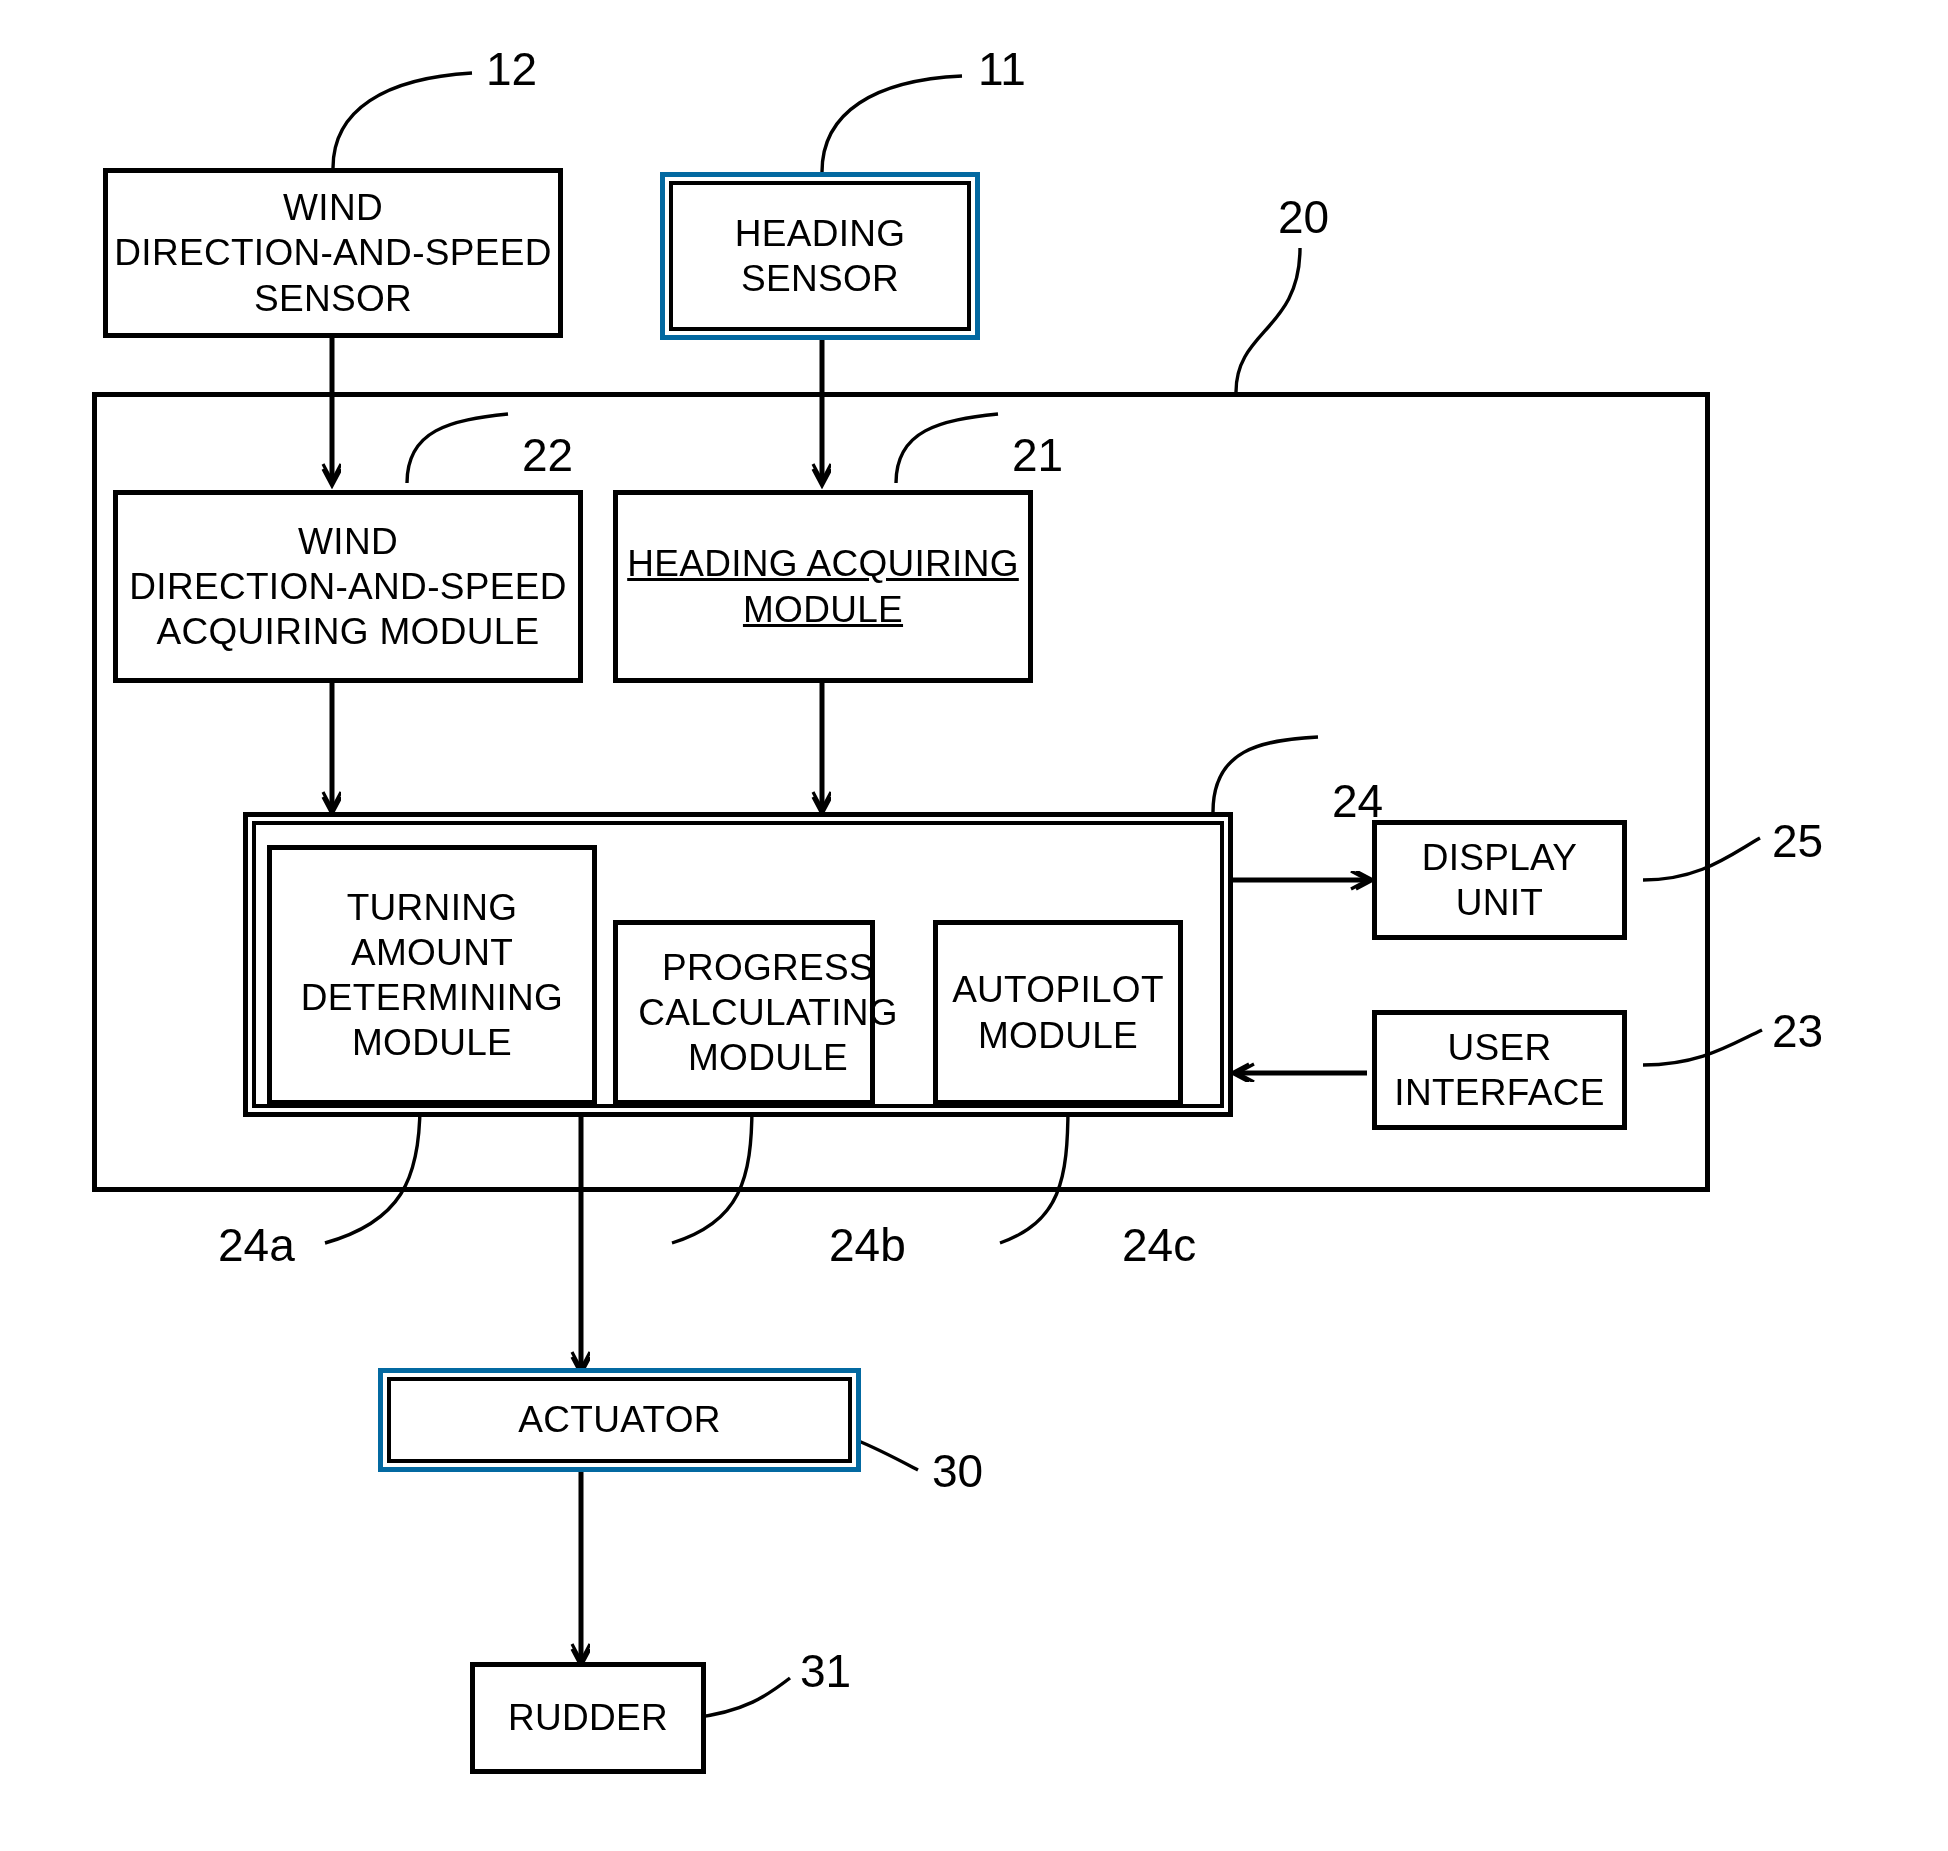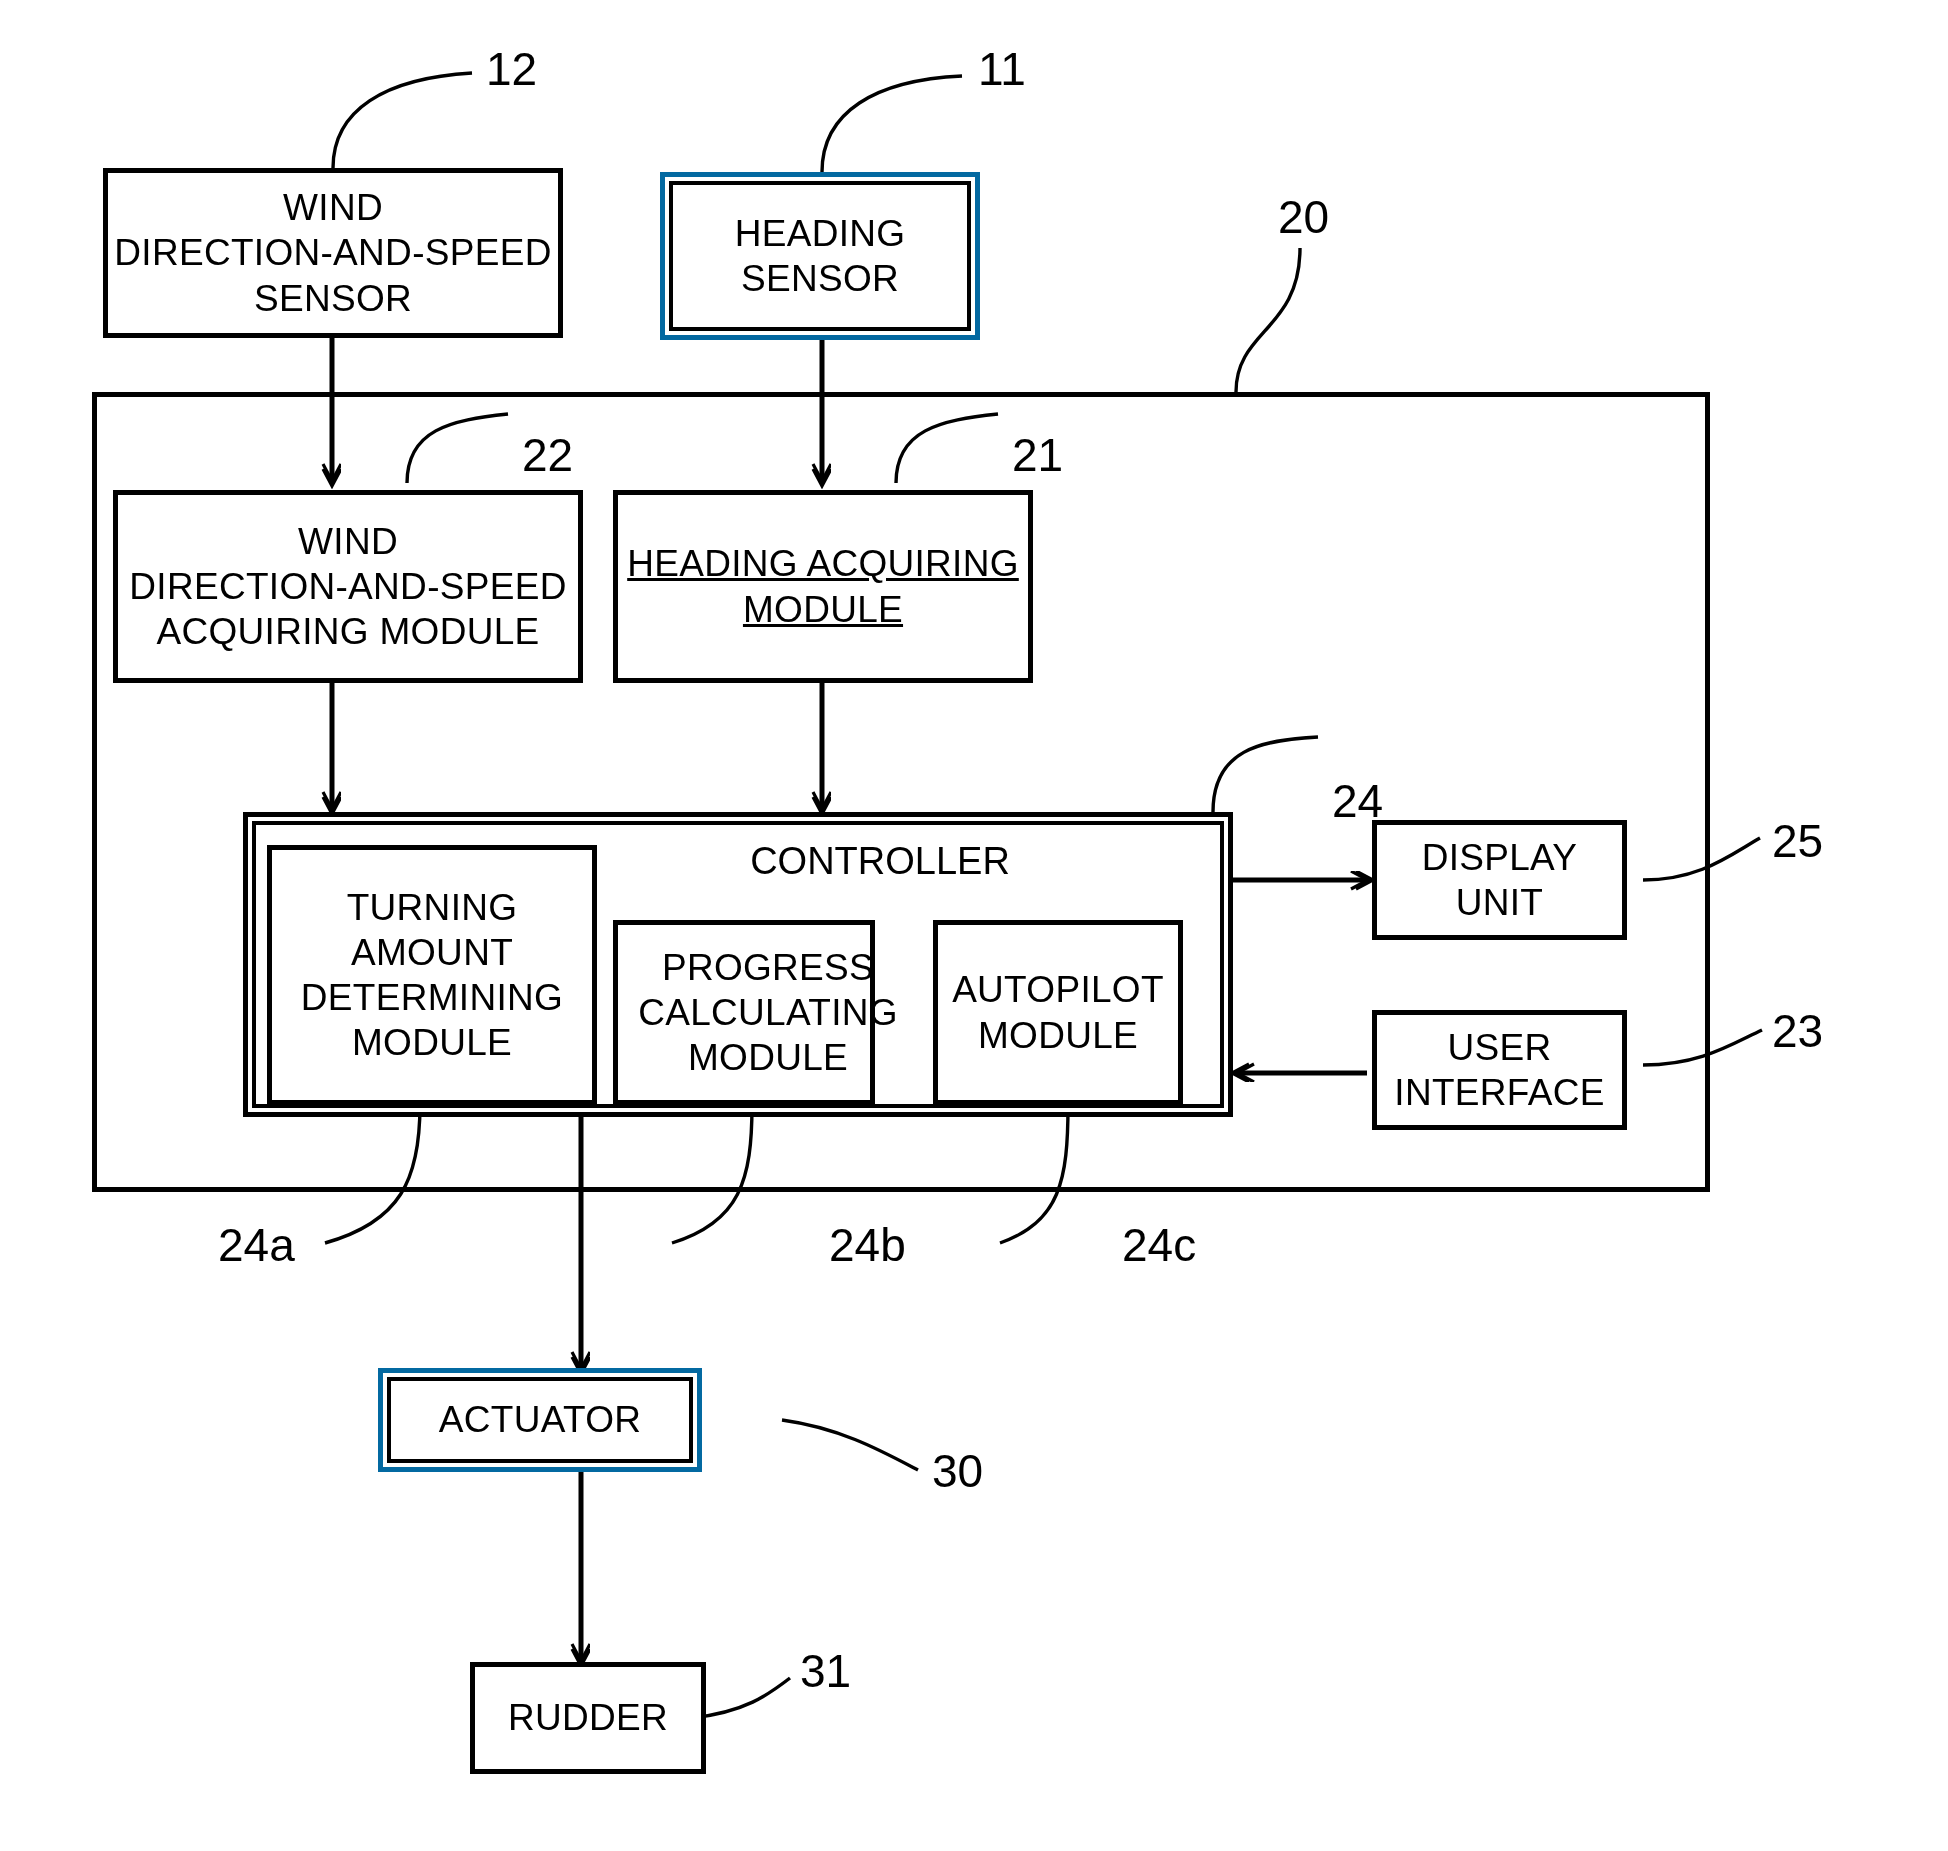--- a/index.html
+++ b/index.html
@@ -141,21 +141,20 @@
 
   <div class="box" style="left:113px; top:490px; width:470px; height:193px; font-size:37px;">
     <span class="lbl">WIND<br>DIRECTION-AND-SPEED<br>ACQUIRING MODULE</span>
   </div>
 
   <div class="box" style="left:613px; top:490px; width:420px; height:193px; font-size:37px;text-decoration:underline;">
     <span class="lbl">HEADING ACQUIRING<br>MODULE</span>
   </div>
 
   <div class="controller" style="left:243px; top:812px; width:990px; height:305px;"></div>
-  <div class="ctrl-title" style="left:700px; top:840px; width:360px; font-size:38px;">CONTROLLER</div>
 
   <div class="box" style="left:267px; top:845px; width:330px; height:260px; font-size:37px;">
     <span class="lbl">TURNING<br>AMOUNT<br>DETERMINING<br>MODULE</span>
   </div>
 
   <div class="box" style="left:613px; top:920px; width:262px; height:185px; font-size:37px;padding-left:48px;">
     <span class="lbl">PROGRESS<br>CALCULATING<br>MODULE</span>
   </div>
 
   <div class="box" style="left:933px; top:920px; width:250px; height:185px; font-size:37px;">
@@ -163,21 +162,21 @@
   </div>
 
   <div class="box" style="left:1372px; top:820px; width:255px; height:120px; font-size:37px;">
     <span class="lbl">DISPLAY<br>UNIT</span>
   </div>
 
   <div class="box" style="left:1372px; top:1010px; width:255px; height:120px; font-size:37px;">
     <span class="lbl">USER<br>INTERFACE</span>
   </div>
 
-  <div class="box dbl" style="left:378px; top:1368px; width:324px; height:104px; font-size:37px;">
+  <div class="box dbl" style="left:378px; top:1368px; width:483px; height:104px; font-size:37px;">
     <span class="lbl">ACTUATOR</span>
   </div>
 
   <div class="box" style="left:470px; top:1662px; width:236px; height:112px; font-size:37px;">
     <span class="lbl">RUDDER</span>
   </div>
 
   <div class="ref" style="left:486px; top:46px;">12</div>
   <div class="ref" style="left:978px; top:46px;">11</div>
   <div class="ref" style="left:1278px; top:194px;">20</div>

